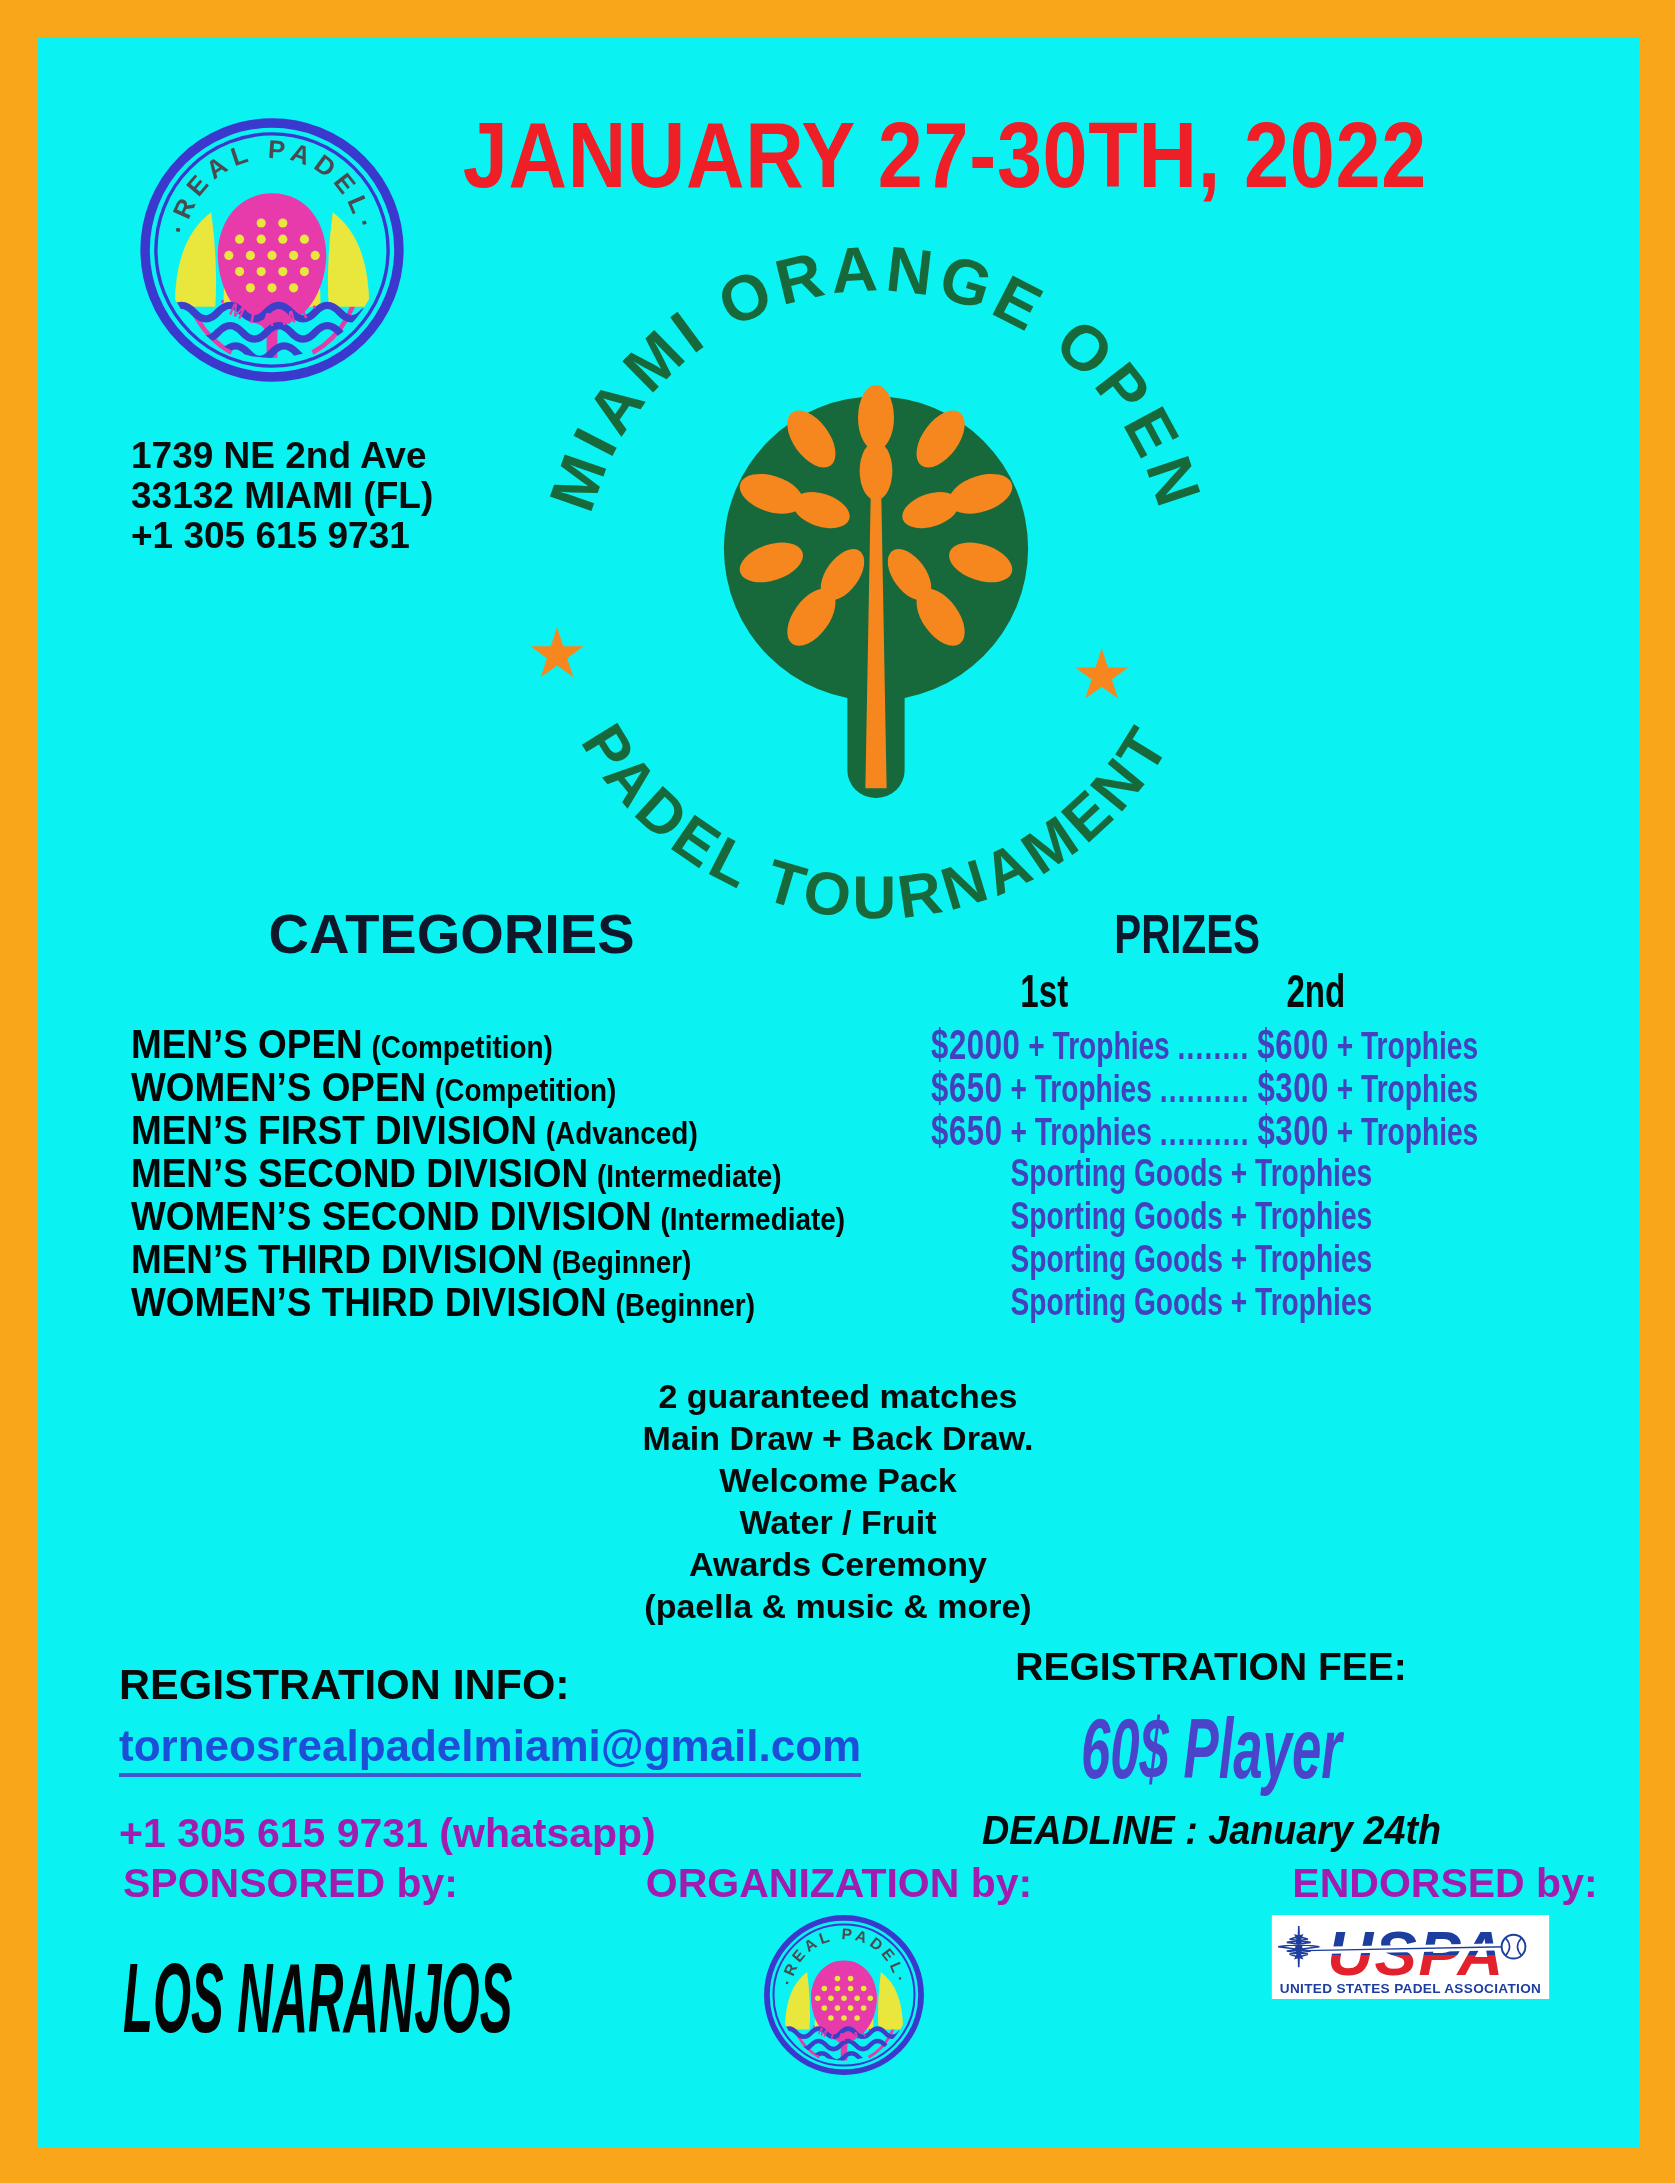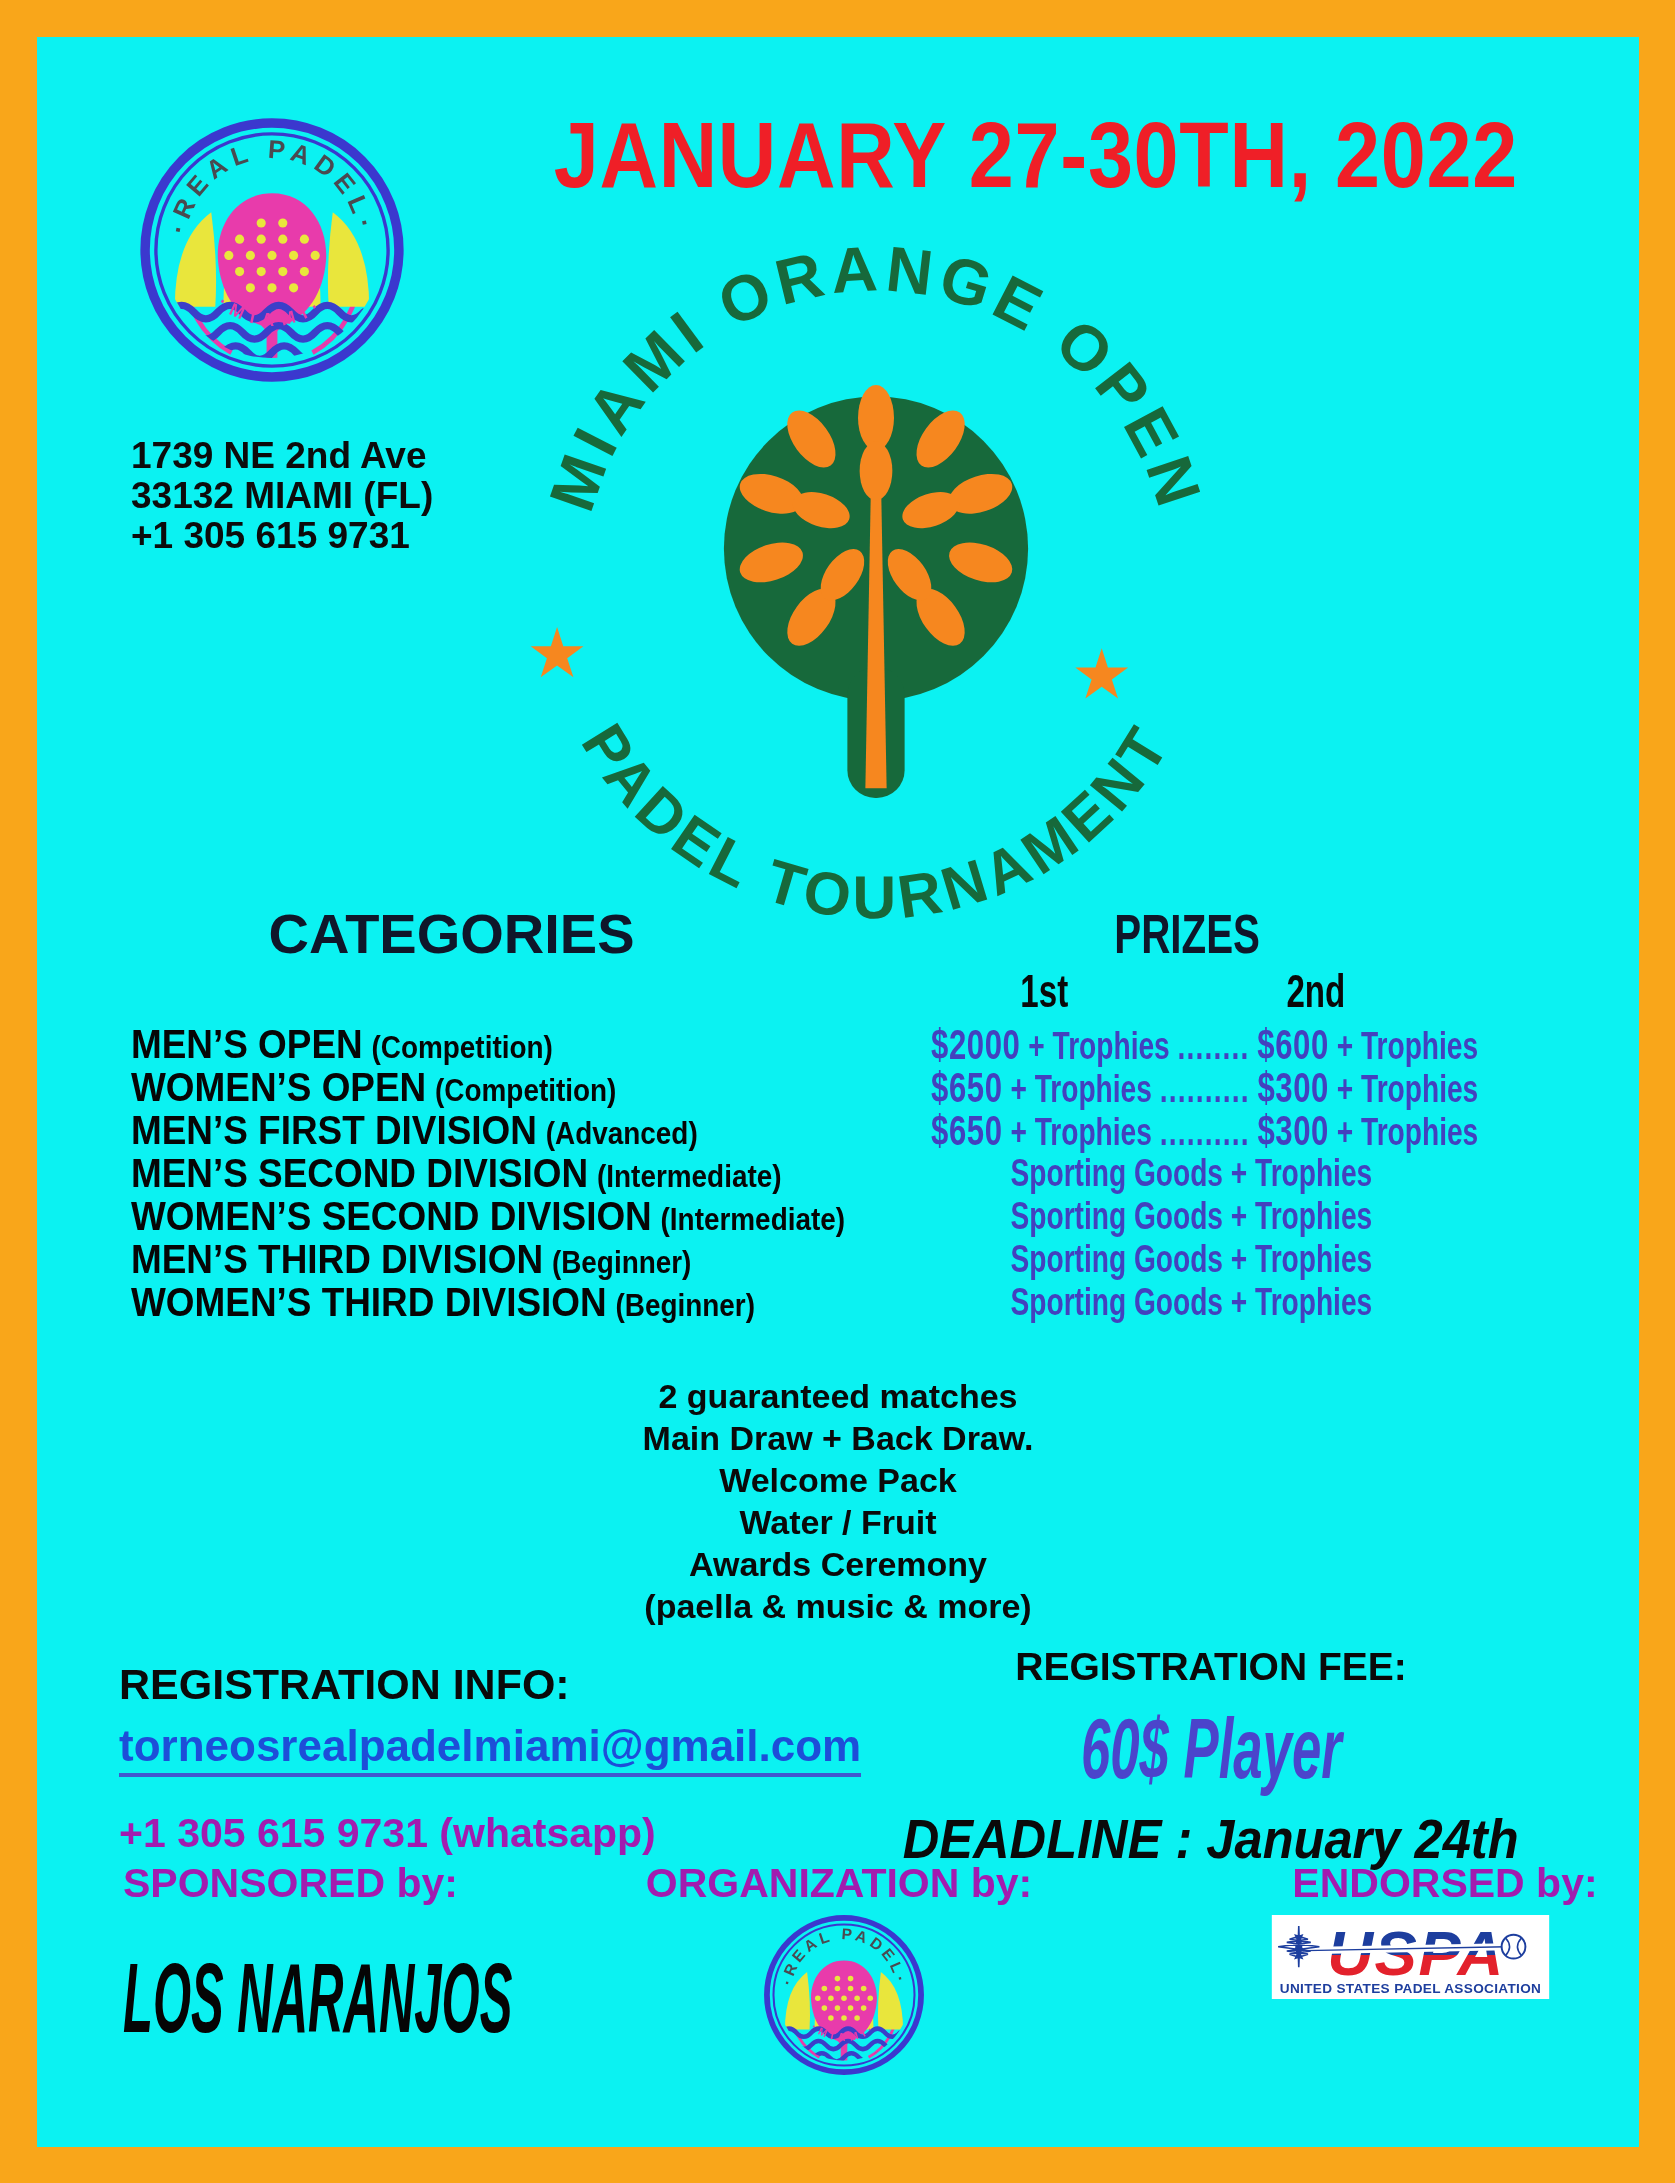--- a/index.html
+++ b/index.html
@@ -4,21 +4,21 @@
 <style>
   html,body{margin:0;padding:0;background:#888;}
   .poster{position:relative;width:1676px;height:2183px;background:#F9A61A;font-family:"Liberation Sans",sans-serif;overflow:hidden;}
   .inner{position:absolute;left:37px;top:37px;width:1602px;height:2110px;background:#0BF2F2;}
   .abs{position:absolute;}
   .nw{white-space:nowrap;}
   .sx{display:inline-block;transform-origin:center center;}
   .sxl{display:inline-block;transform-origin:left center;}
 
   
-  .title{left:360px;top:72px;width:1277px;text-align:center;}
+  .title{left:360px;top:72px;width:1277px;}
   .title .sx{font-size:92px;font-weight:800;color:#EF1F27;letter-spacing:0.8px;line-height:1;transform:scaleX(.88);}
 
   
   .club-logo{left:100px;top:78px;width:270px;height:270px;}
   .club-logo-bottom{left:725px;top:1876px;width:164px;height:164px;}
 
   
   .address{left:94px;top:399px;font-size:37px;font-weight:600;color:#0c0c0c;line-height:40px;}
 
   
@@ -53,21 +53,21 @@
   .reg-info{left:82px;top:1623px;}
   .reg-info-heading{font-size:43px;font-weight:800;color:#0a0a0a;}
   .reg-email{margin-top:11.5px;font-size:44px;font-weight:700;color:#4356CE;}
   .reg-email a{color:#1d4ed8;text-decoration:none;display:inline-block;border-bottom:4.1px solid #3E9ECF;padding-bottom:2.5px;border-color:#4356CE;}
   .reg-phone{margin-top:33px;font-size:41px;font-weight:700;color:#a21caf;}
 
   .reg-fee{left:814px;top:1608px;width:720px;text-align:center;}
   .reg-fee-heading{font-size:39px;font-weight:800;color:#0a0a0a;}
   .fee-amount{margin-top:14.7px;font-size:85px;line-height:90px;font-weight:800;font-style:italic;color:#4B44CB;}
   .fee-amount .sx{transform:scaleX(.62);}
-  .fee-deadline{margin-top:13px;font-size:55px;font-weight:800;font-style:italic;color:#0a0a0a;}
+  .fee-deadline{margin-top:13px;font-size:41px;font-weight:800;font-style:italic;color:#0a0a0a;}
   .fee-deadline .sx{transform:scaleX(.92);}
 
   
   .footer-label{top:1823px;font-size:41px;font-weight:600;color:#a21caf;}
   .label-sponsored{left:86px;width:376px;}
   .label-organization{left:573px;width:458px;text-align:center;}
   .label-endorsed{left:1195px;width:426px;text-align:center;}
   .sponsor-name{left:86px;top:1915px;font-size:98px;line-height:92px;font-weight:900;font-style:italic;color:#050505;}
   .sponsor-name .sxl{transform:scaleX(.5);letter-spacing:0px;}
   .uspa-logo{left:1232px;top:1878px;width:283px;height:84px;}

